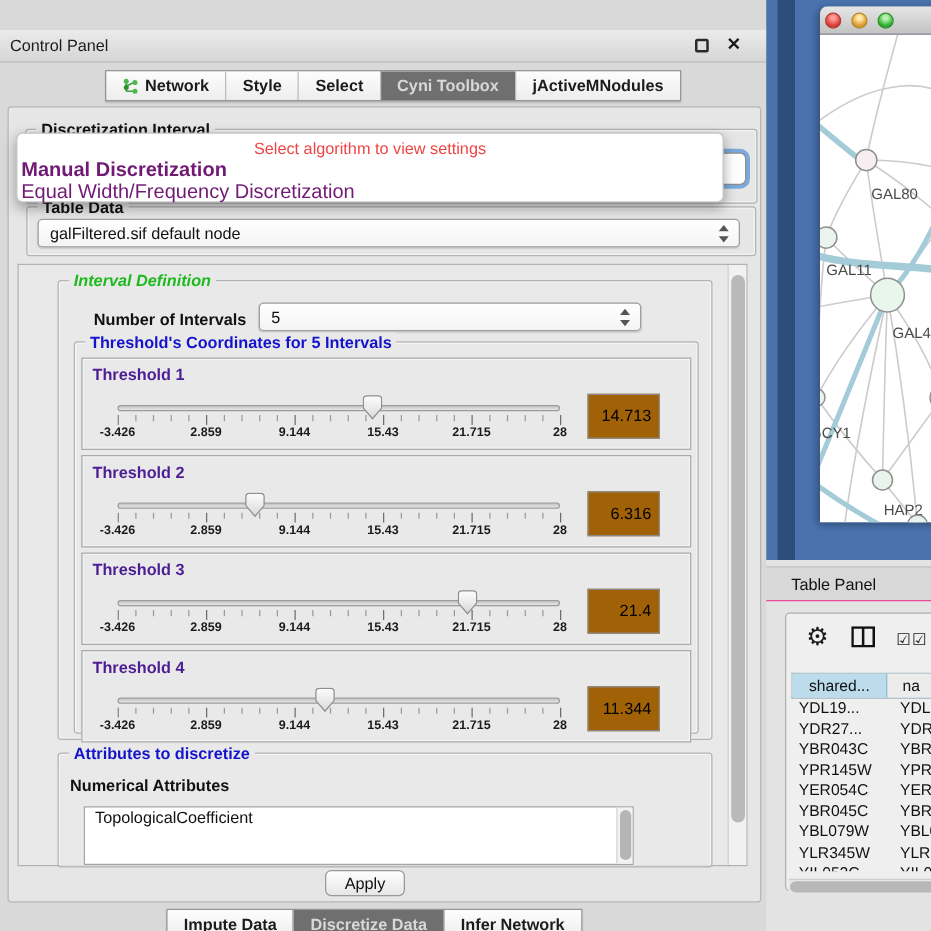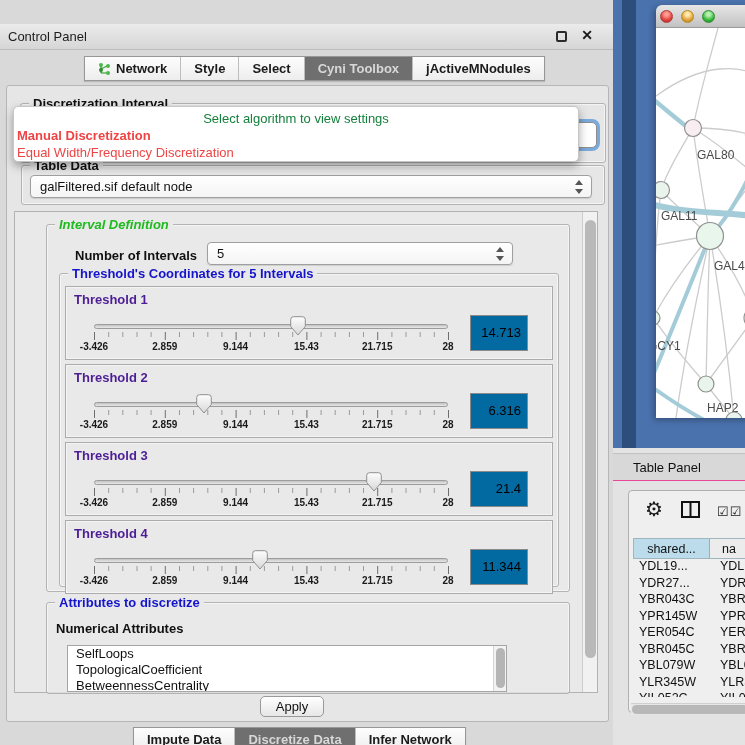--- a/index.html
+++ b/index.html
@@ -35,22 +35,22 @@
   .tlabel.green { color:#1fba1f;font-style:italic; }
   .tlabel.blue  { color:#1414cc; }
 
   #algo-box { left:13px; top:17px; width:586px; height:60px; }
   #algo-combo-behind { left:300px; top:36px; width:290px; height:26px; background:#fff;
     border:1px solid #8f8f8f; border-radius:5px; box-shadow:0 0 0 3px rgba(86,150,216,.75); }
 
   #algo-popup { left:6px; top:20px; width:566px; height:56px; background:#fff;
     border:1px solid #c6c6c6; border-radius:5px; box-shadow:0 4px 10px rgba(0,0,0,.35); z-index:5; }
   #algo-popup .placeholder { position:absolute; top:4px; left:0; width:100%; text-align:center;
-    font-size:13px; color:#15803d; }
-  #algo-popup .opt { position:absolute; left:3px; font-size:13px; color:#ef4444; white-space:nowrap; }
+    font-size:13px; color:#ef4444; }
+  #algo-popup .opt { position:absolute; left:3px; font-size:16px; color:#701a75; white-space:nowrap; }
   #algo-popup .opt.b { font-weight:bold; top:21px; }
   #algo-popup .opt.r { top:38px; }
 
   #tabledata-box { left:14px; top:79px; width:584px; height:40px; }
   .combo { position:absolute; background:linear-gradient(#ffffff,#f4f4f4); border:1px solid #9f9f9f;
     border-radius:4px; box-shadow:0 1px 1px rgba(0,0,0,.12); font-size:13px; color:#111; }
   .combo .ctext { position:absolute; left:9px; top:3px; white-space:nowrap; }
   .spin { position:absolute; right:7px; top:4px; width:9px; height:14px; }
   .spin:before, .spin:after { content:""; position:absolute; left:0; border-left:4.5px solid transparent;
     border-right:4.5px solid transparent; }
@@ -74,21 +74,21 @@
   #threshold-list { position:absolute; left:0; top:12px; width:100%; }
   .throw { position:relative; height:74px; margin:0 5px 4px 5px; background:#e9e9e9;
     border:1px solid #ababab; box-shadow:inset 0 0 0 1px rgba(255,255,255,.5); }
   .thlabel { position:absolute; left:8px; top:5px; font-size:13px; font-weight:bold; color:#4c1d95; }
   .track { position:absolute; left:28px; top:37px; width:354px; height:5px; border-radius:3px;
     background:linear-gradient(#c3c3c3,#e8e8e8); border:1px solid #9c9c9c; }
   .handle { position:absolute; top:29px; width:16px; height:20px; }
   .ticks { position:absolute; left:28px; top:45px; }
   .ticklabel { position:absolute; top:54px; width:50px; margin-left:-25px; text-align:center;
     font-size:10px; font-weight:bold; color:#1a1a1a; }
-  .valbox { position:absolute; left:404px; top:28px; width:58px; height:36px; background:#0369a1;
+  .valbox { position:absolute; left:404px; top:28px; width:58px; height:36px; background:#a16207;
     border:1px solid #8a8a8a; font-size:13px; color:#000; text-align:right;
     line-height:34px; padding-right:6px; }
 
   #attr-box { left:31px; top:390px; width:524px; height:92px; }
   #attr-label { position:absolute; left:9px; top:18px; font-size:13px; font-weight:bold; color:#111; }
   #attr-listbox { position:absolute; left:20px; top:42px; width:440px; height:47px; background:#fff;
     border:1px solid #a5a5a5; overflow:hidden; }
   #attr-list .item { font-size:13px; color:#111; line-height:16px; padding-left:8px; white-space:nowrap; }
   #attr-vbar { position:absolute; right:0; top:0; width:13px; height:100%; background:#f3f3f3; border-left:1px solid #d5d5d5; }
   #attr-vthumb { position:absolute; left:2px; top:2px; width:9px; height:40px; background:#b5b5b5; border-radius:5px; }
@@ -382,23 +382,21 @@
               </div>
             </div>
         </div>
       </div>
 
       <div class="tborder" id="attr-box">
         <span class="tlabel blue">Attributes to discretize</span>
         <span id="attr-label">Numerical Attributes</span>
         <div id="attr-listbox">
           <div id="attr-list">
-              <div class="item">SelfLoops</div>
               <div class="item">TopologicalCoefficient</div>
-              <div class="item">BetweennessCentrality</div>
             </div>
           <div id="attr-vbar">
               <div id="attr-vthumb"></div>
             </div>
         </div>
       </div>
 
       <div id="scroll-vbar">
           <div id="scroll-vthumb"></div>
         </div>

